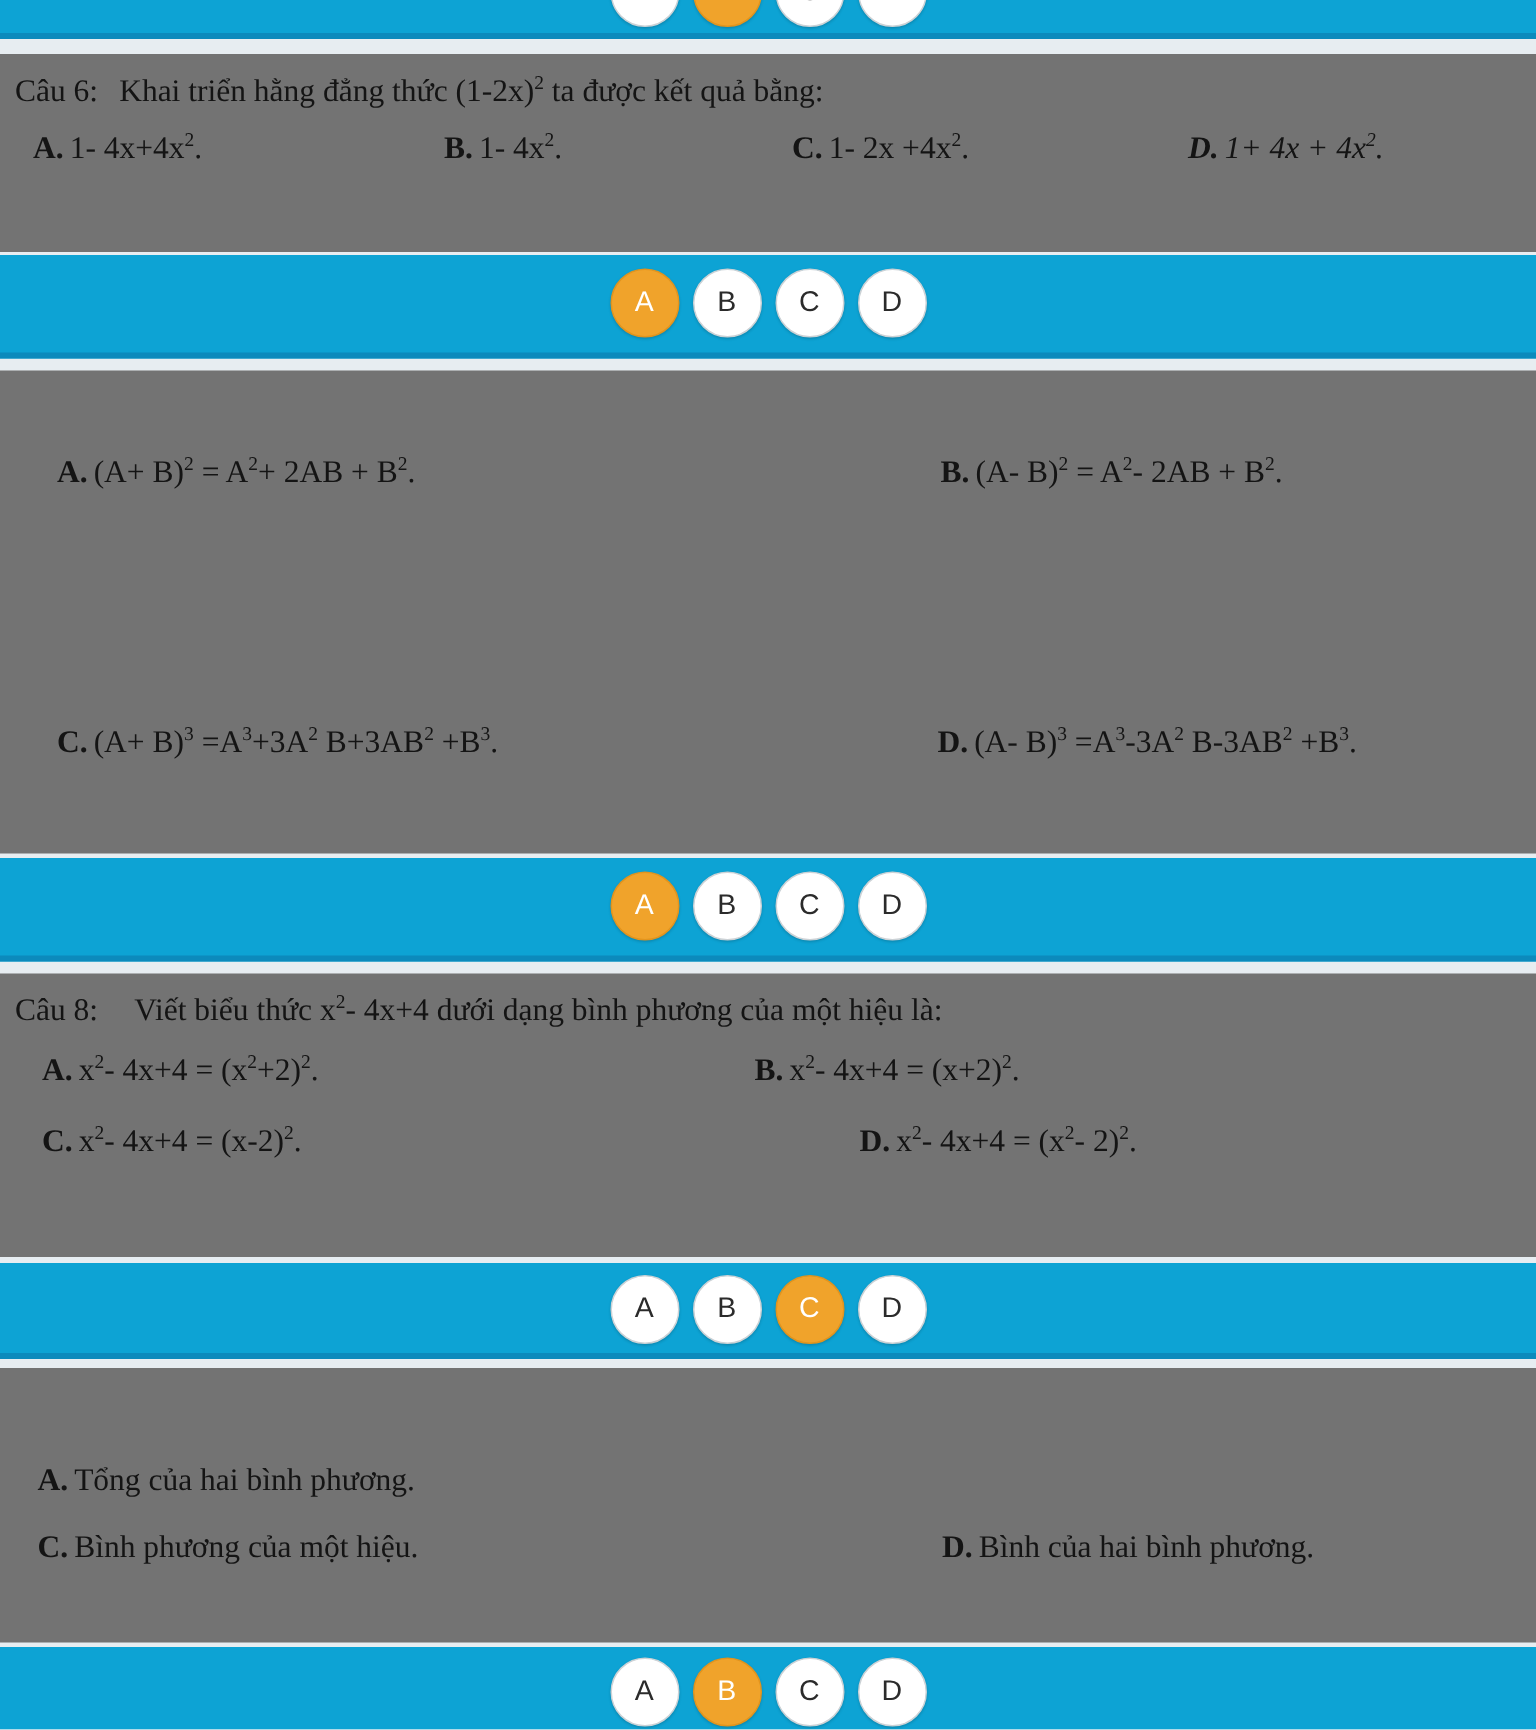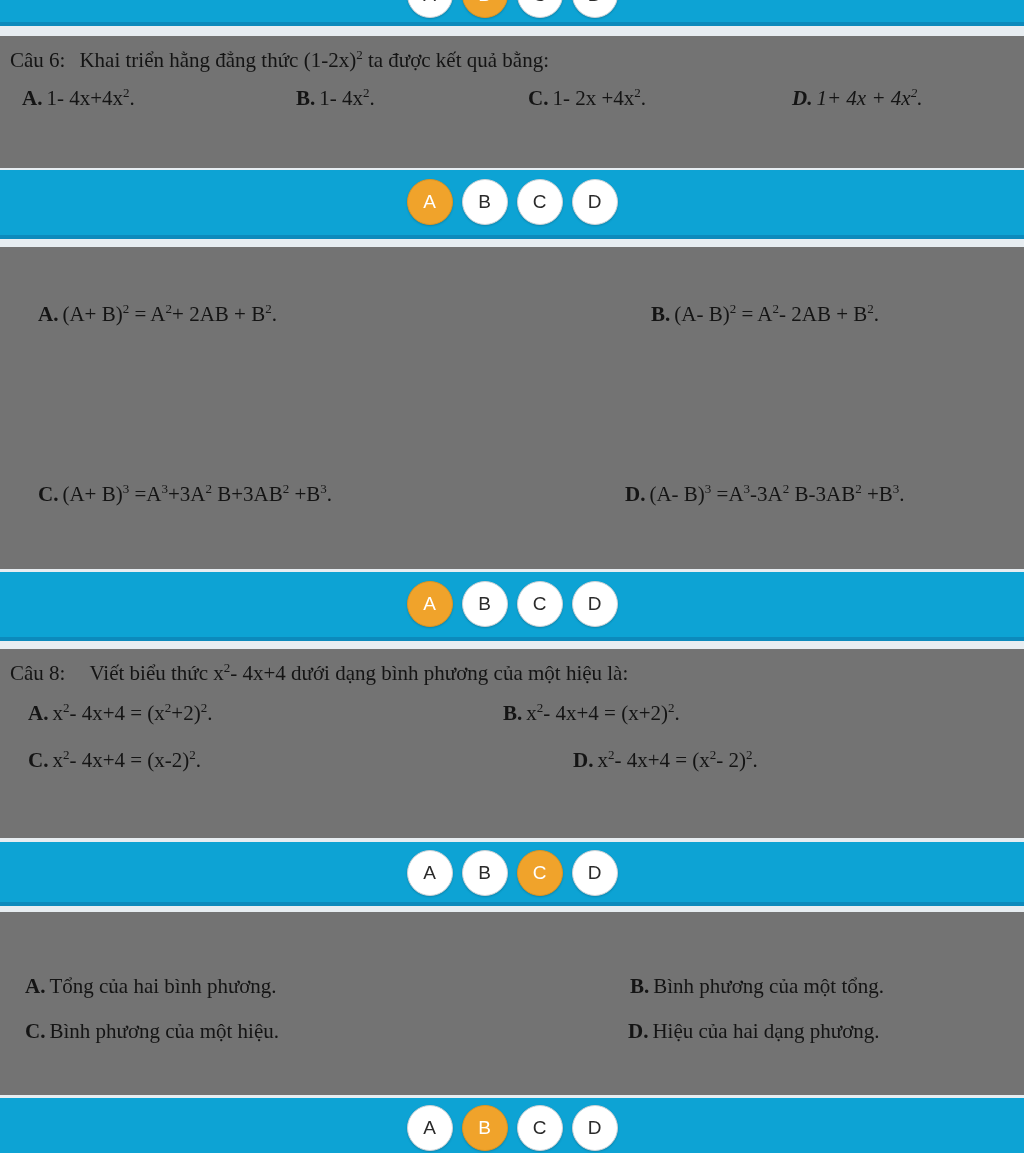--- a/index.html
+++ b/index.html
@@ -55,21 +55,21 @@
   #q6 .q-line { top:12px; }
   #q6 .opt-a { left:22px;  top:50px; }
   #q6 .opt-b { left:296px; top:50px; }
   #q6 .opt-c { left:528px; top:50px; }
   #q6 .opt-d { left:792px; top:50px;font-style:italic; }
 
   #q7 { height:322px; margin-bottom:3px; }
   #q7 .q-label { margin-right:30px; }
   #q7 .q-line { top:12px; }
   #q7 .opt-a { left:38px;  top:55px; }
-  #q7 .opt-b { left:651px; top:55px; }
+  #q7 .opt-b { left:627px; top:55px; }
   #q7 .opt-c { left:38px;  top:235px; }
   #q7 .opt-d { left:625px; top:235px; }
 
   #q8 { height:189px; margin-bottom:4px; }
   #q8 .q-label { margin-right:24px; }
   #q8 .q-line { top:12px; }
   #q8 .opt-a { left:28px;  top:52px; }
   #q8 .opt-b { left:503px; top:52px; }
   #q8 .opt-c { left:28px;  top:99px; }
   #q8 .opt-d { left:573px; top:99px; }
@@ -143,23 +143,22 @@
   <div class="circles">
     <button class="circle">A</button>
     <button class="circle">B</button>
     <button class="circle selected">C</button>
     <button class="circle">D</button>
   </div>
 </section>
 
 <section class="card" id="q9">
   <span class="opt opt-a"><b>A.</b><span>Tổng của hai bình phương.</span></span>
-  <span class="opt opt-b"><b>B.</b><span>Bình phương của một tổng.</span></span>
   <span class="opt opt-c"><b>C.</b><span>Bình phương của một hiệu.</span></span>
-  <span class="opt opt-d"><b>D.</b><span>Hiệu của hai dạng phương.</span></span>
+  <span class="opt opt-d"><b>D.</b><span>Bình của hai bình phương.</span></span>
 </section>
 
 <section class="band" id="band4">
   <div class="circles">
     <button class="circle">A</button>
     <button class="circle selected">B</button>
     <button class="circle">C</button>
     <button class="circle">D</button>
   </div>
 </section>

